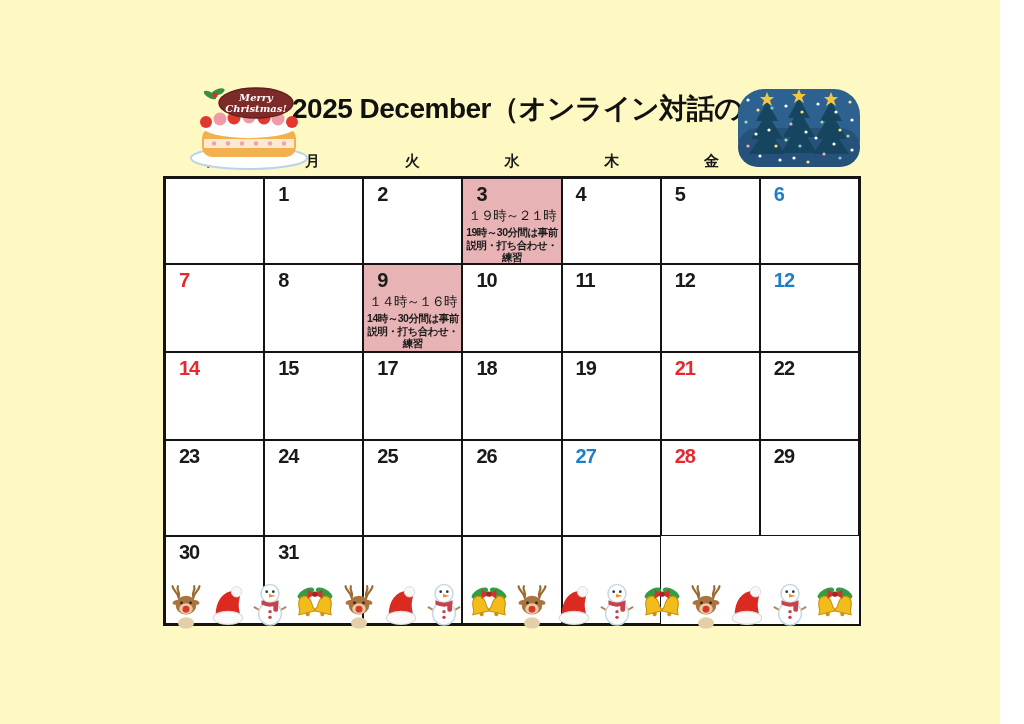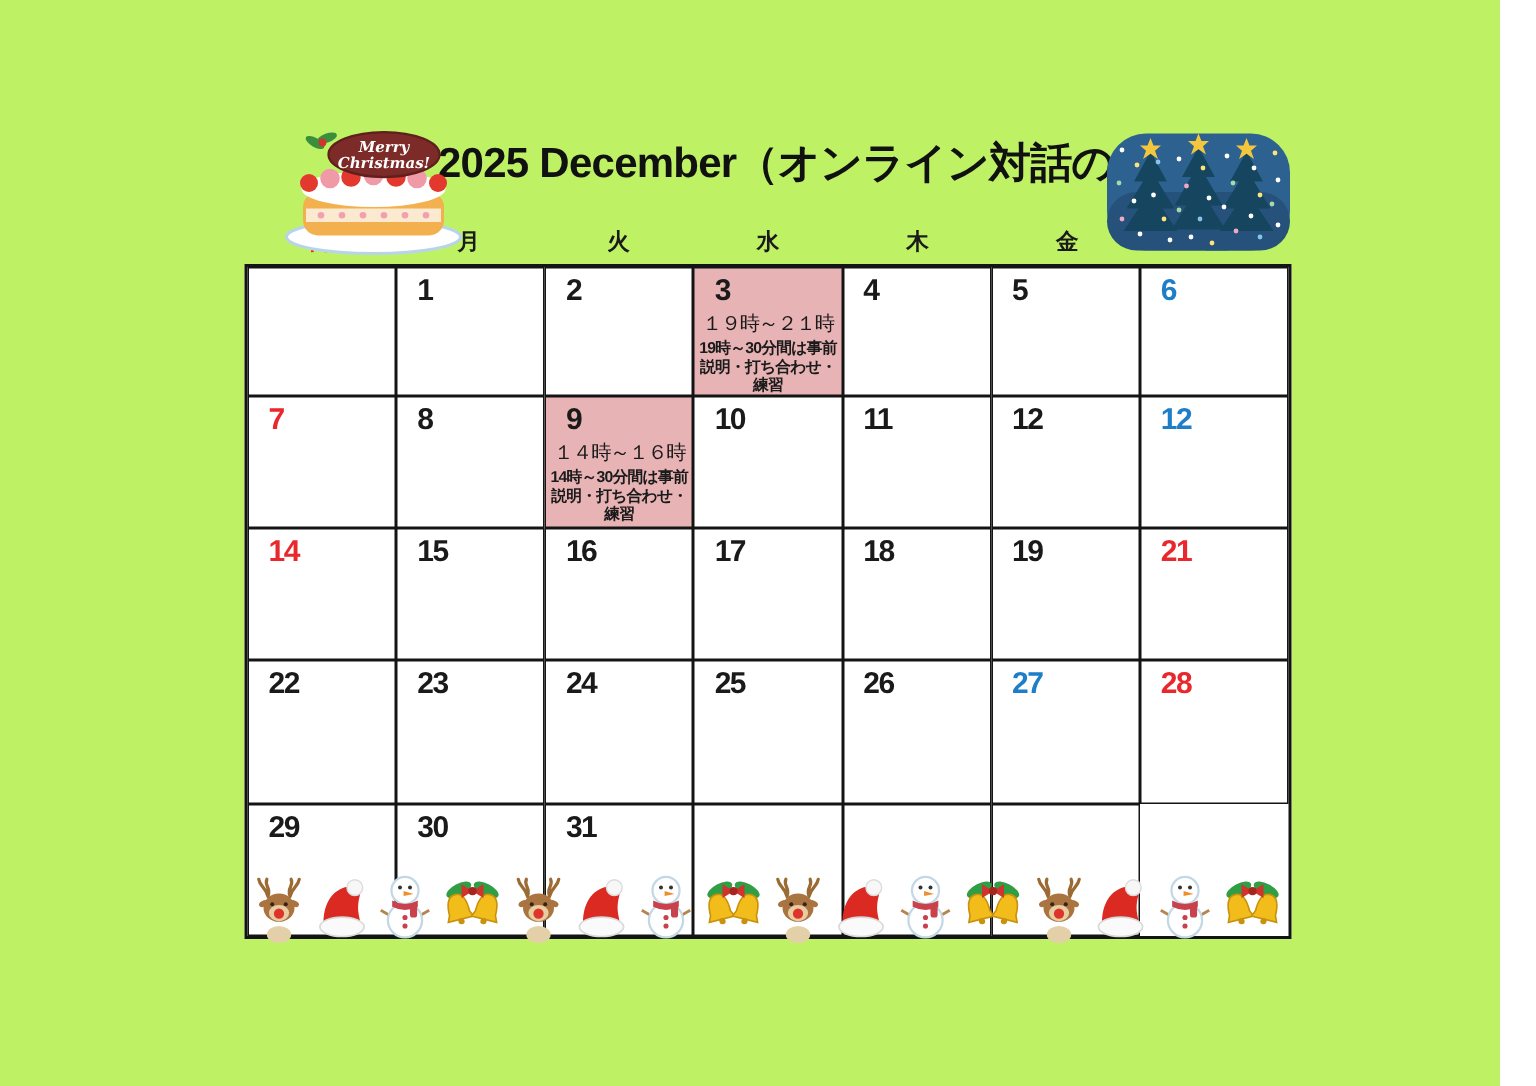--- a/index.html
+++ b/index.html
@@ -1,18 +1,18 @@
 <!DOCTYPE html>
 <html><head>
 <meta charset="utf-8">
 <style>
   * { margin:0; padding:0; box-sizing:border-box; }
   html,body { width:1024px; height:724px; background:#ffffff; overflow:hidden;
     font-family:"Liberation Sans","DejaVu Sans",sans-serif; }
-  .page { position:relative; width:1000px; height:724px; background:#bef264; }
+  .page { position:relative; width:1000px; height:724px; background:#fef9c3; }
 
   
   .title { position:absolute; left:292px; top:90px; font-size:28px; font-weight:bold;
     color:#111; white-space:nowrap; z-index:1; letter-spacing:-0.5px; }
   .cake { position:absolute; left:188px; top:84px; z-index:2; }
   .trees { position:absolute; left:736px; top:84px; z-index:2; }
 
   
   .weekdays { position:absolute; left:163px; top:152px; width:698px; height:22px;
     display:grid; grid-template-columns:repeat(7,1fr); z-index:1; }
@@ -239,23 +239,20 @@
         <span class="num">12</span>
       </div>
 
     <div class="cell sun">
         <span class="num">14</span>
       </div>
     <div class="cell">
         <span class="num">15</span>
       </div>
     <div class="cell">
-        <span class="num">16</span>
-      </div>
-    <div class="cell">
         <span class="num">17</span>
       </div>
     <div class="cell">
         <span class="num">18</span>
       </div>
     <div class="cell">
         <span class="num">19</span>
       </div>
 
     <div class="cell sun">

